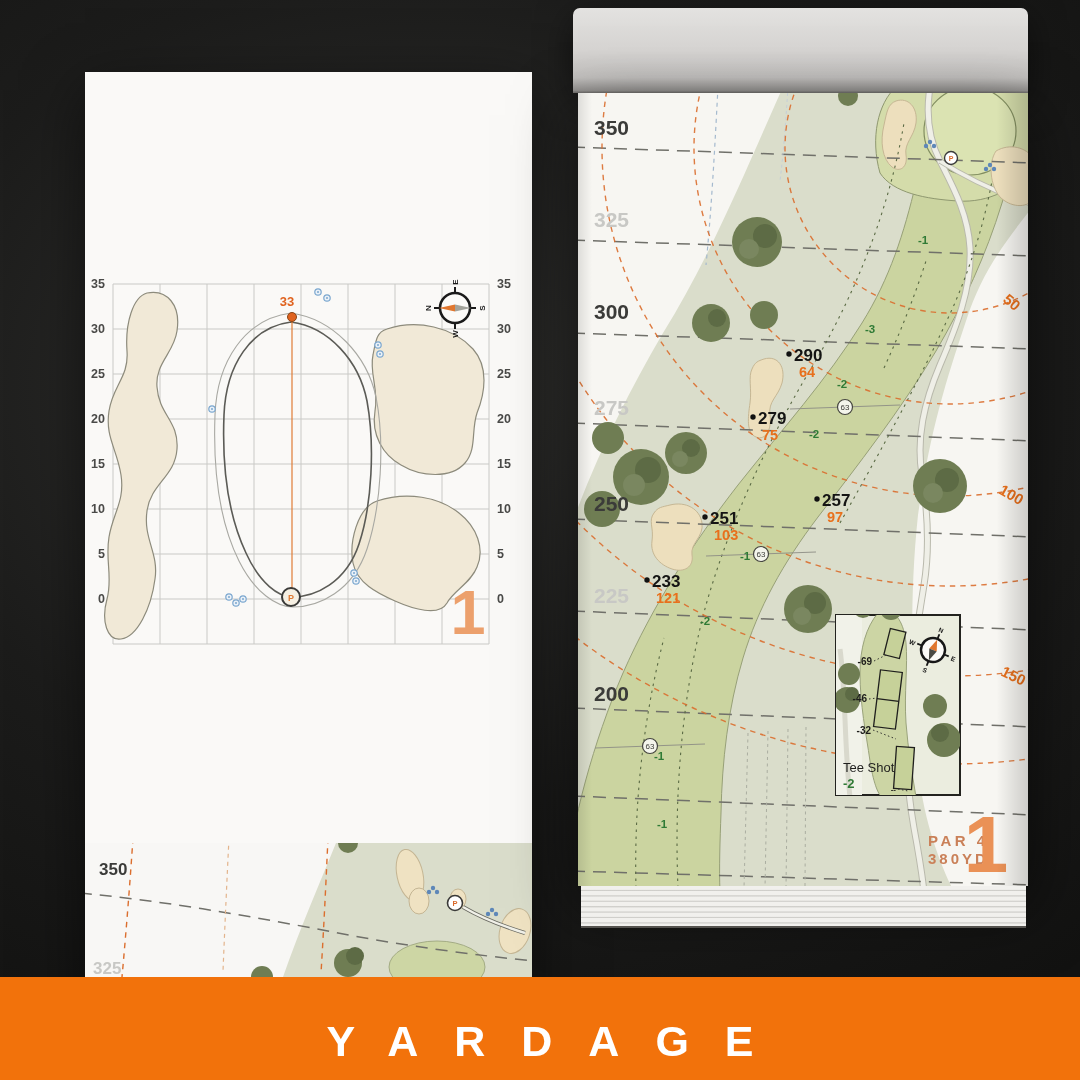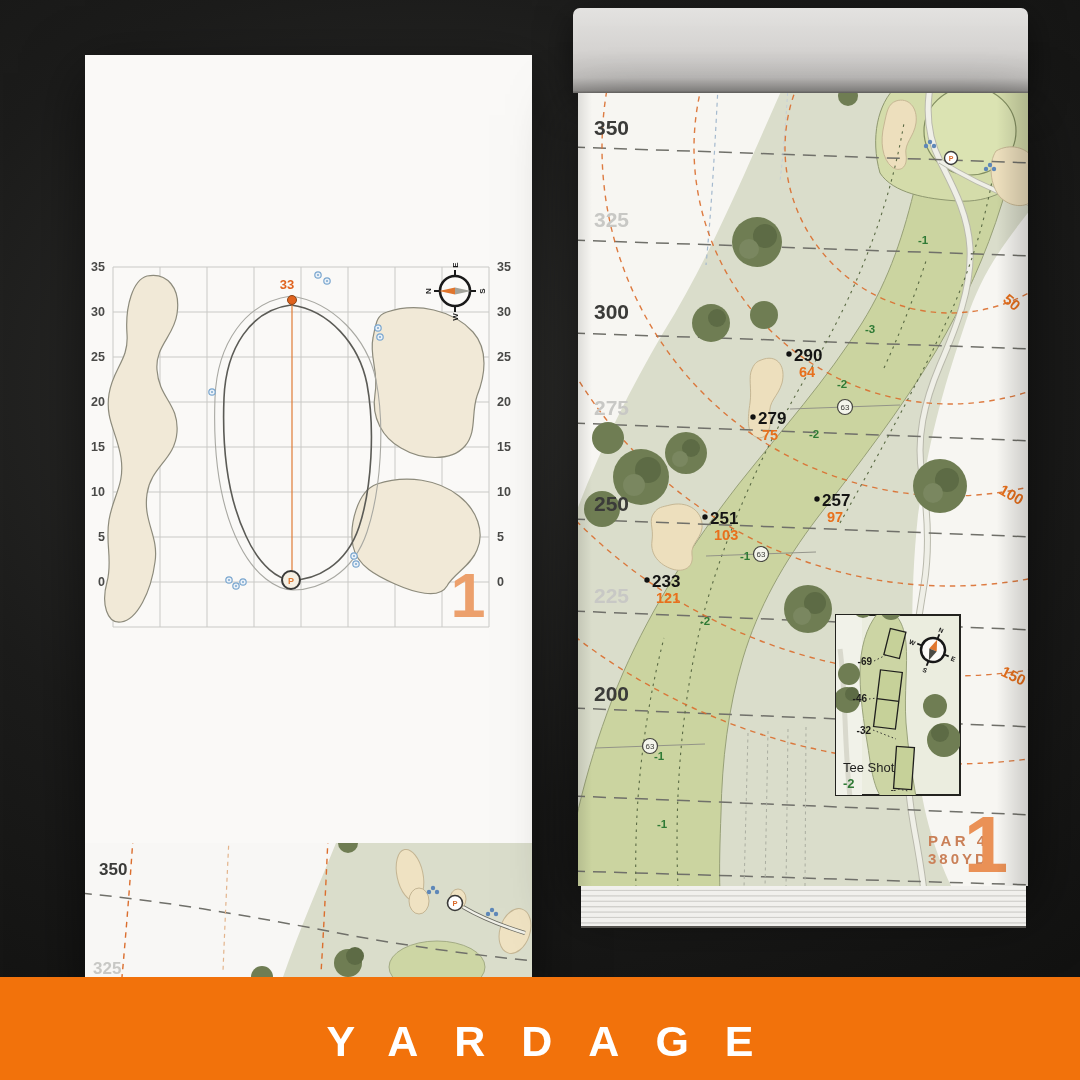--- a/index.html
+++ b/index.html
@@ -2,21 +2,21 @@
 <html><head>
 <meta charset="utf-8">
 <style>
   html,body{margin:0;padding:0;}
   body{
     width:1080px;height:1080px;overflow:hidden;position:relative;
     background:radial-gradient(ellipse 980px 760px at 40% 36%, #333331 0%, #1c1c1b 55%, #121211 100%);
     font-family:"Liberation Sans","DejaVu Sans",sans-serif;
   }
   .page{position:absolute;background:#FAF9F7;}
-  .left-top{left:85px;top:55px;width:447px;height:957px;box-shadow:0 18px 55px rgba(0,0,0,.55);}
+  .left-top{left:85px;top:72px;width:447px;height:957px;box-shadow:0 18px 55px rgba(0,0,0,.55);}
   .left-top::after{content:'';position:absolute;left:0;right:0;bottom:0;height:88px;
     background:linear-gradient(180deg, rgba(186,183,179,0) 0%, rgba(186,183,179,.8) 70%, #ADAAA6 96%, #868380 100%);}
   .left-under{left:85px;top:843px;width:447px;height:134px;background:#F8F7F5;}
   .right-fold{position:absolute;left:573px;top:8px;width:455px;height:85px;border-radius:7px 7px 0 0;
     background:linear-gradient(180deg,#E3E2E0 0%,#D6D4D2 50%,#C2C0BE 82%,#969492 97%,#6E6C6A 100%);
     box-shadow:0 10px 35px rgba(0,0,0,.5);}
   .right-page{left:578px;top:93px;width:450px;height:793px;box-shadow:0 22px 60px rgba(0,0,0,.6);}
   .right-page::after{content:'';position:absolute;inset:0;pointer-events:none;
     background:linear-gradient(90deg,rgba(0,0,0,.10) 0,rgba(0,0,0,0) 14px,rgba(0,0,0,0) 93%,rgba(0,0,0,.17) 100%);}
   .right-stack{position:absolute;left:581px;top:886px;width:445px;height:40px;

